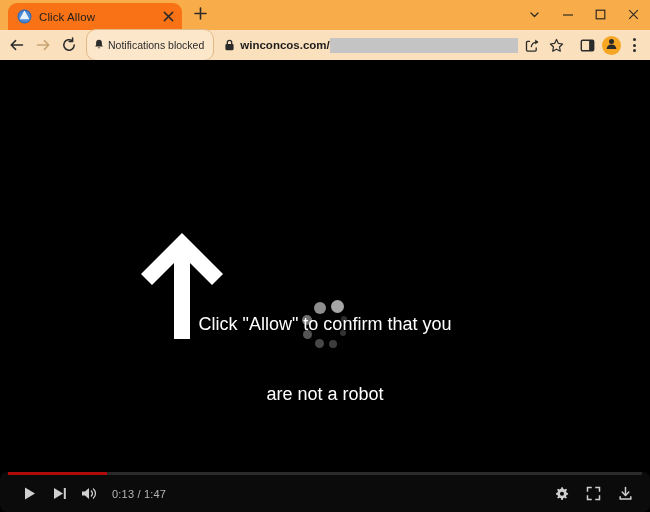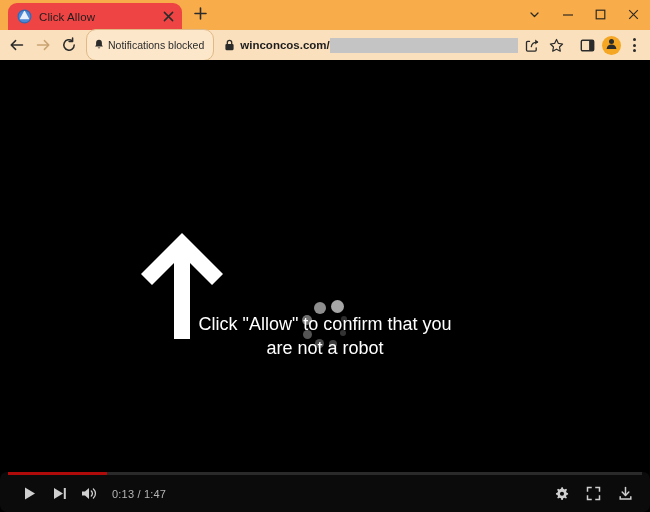--- a/index.html
+++ b/index.html
@@ -29,21 +29,21 @@
     align-items: flex-end;
     padding-left: 8px;
   }
 
   .tab {
     position: relative;
     display: flex;
     align-items: center;
     height: 27px;
     width: 174px;
-    background: #ef4444;
+    background: #f97316;
     border-radius: 9px 9px 0 0;
     padding: 0 6px 0 9px;
     gap: 7px;
   }
 
   .tab-favicon {
     width: 15px;
     height: 15px;
     flex: 0 0 15px;
     position: relative;
@@ -264,21 +264,21 @@
     position: absolute;
     left: 0;
     right: 0;
     top: 252px;
     text-align: center;
     color: #ffffff;
     font-size: 18px;
     line-height: 24px;
     font-family: "Liberation Sans", sans-serif;
   }
-  .overlay-text .l2 { display: block; }
+  .overlay-text .l2 { display: block; margin-top: 46px; }
 
   
   .controls {
     position: absolute;
     left: 0;
     right: 0;
     bottom: 0;
     height: 40px;
     background: #0b0b0b;
     border-radius: 7px;

